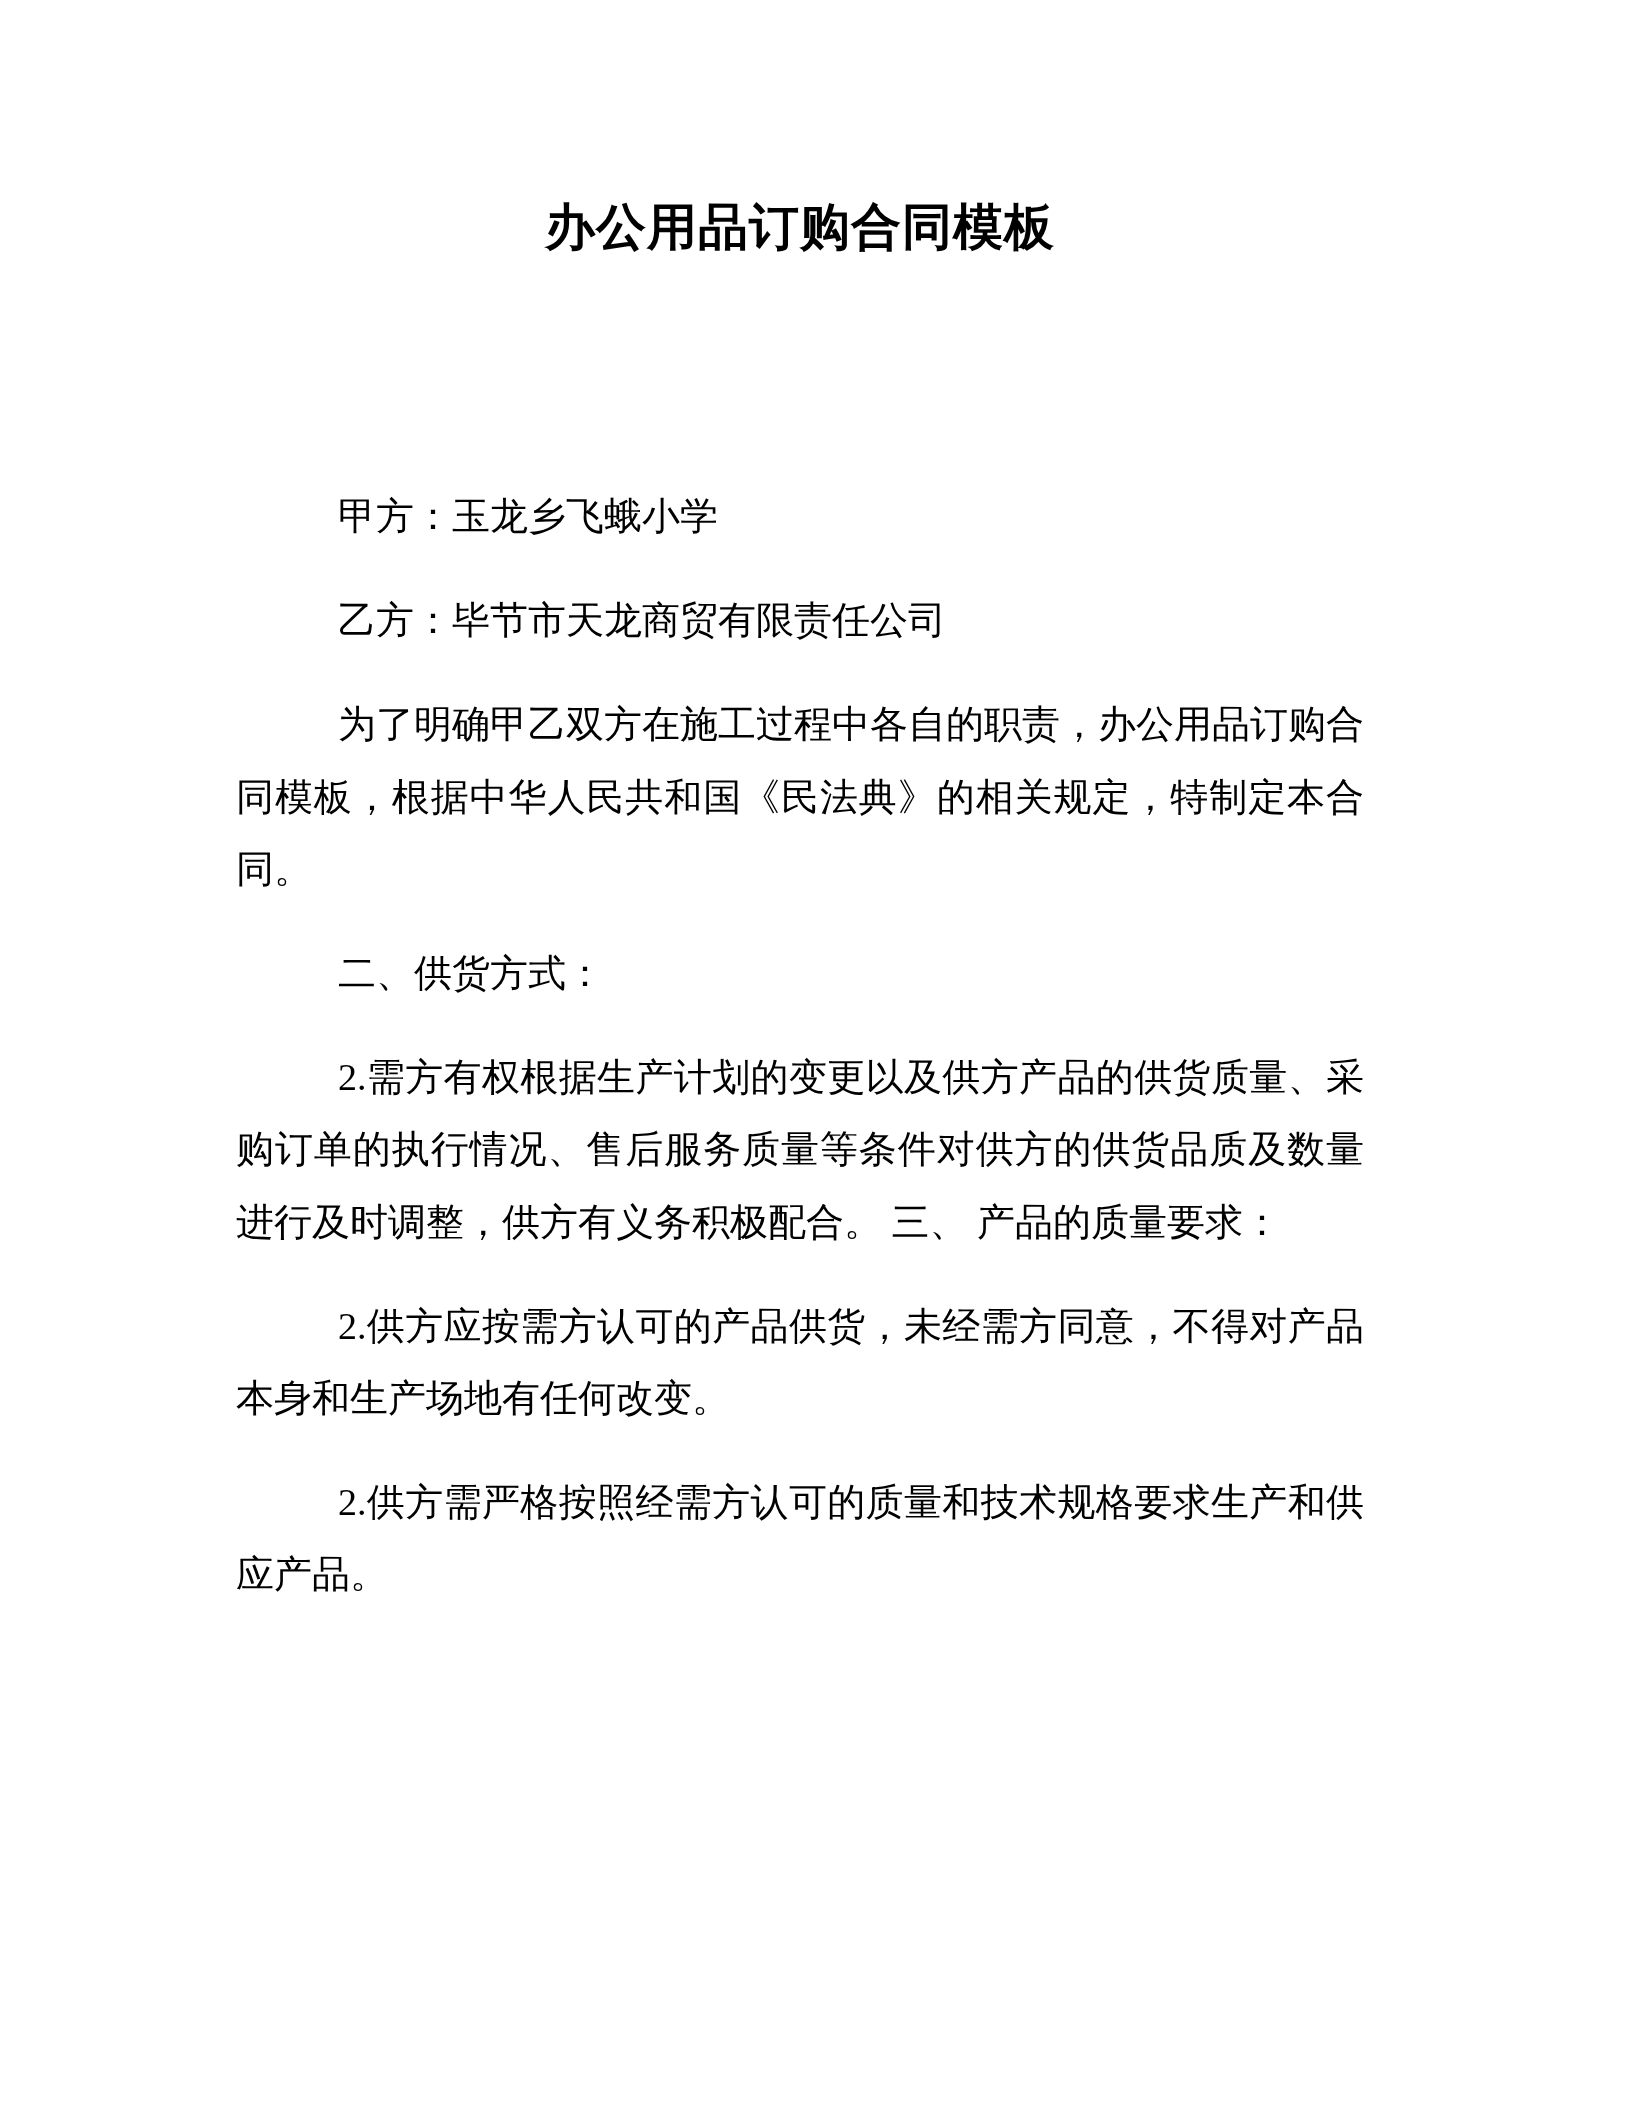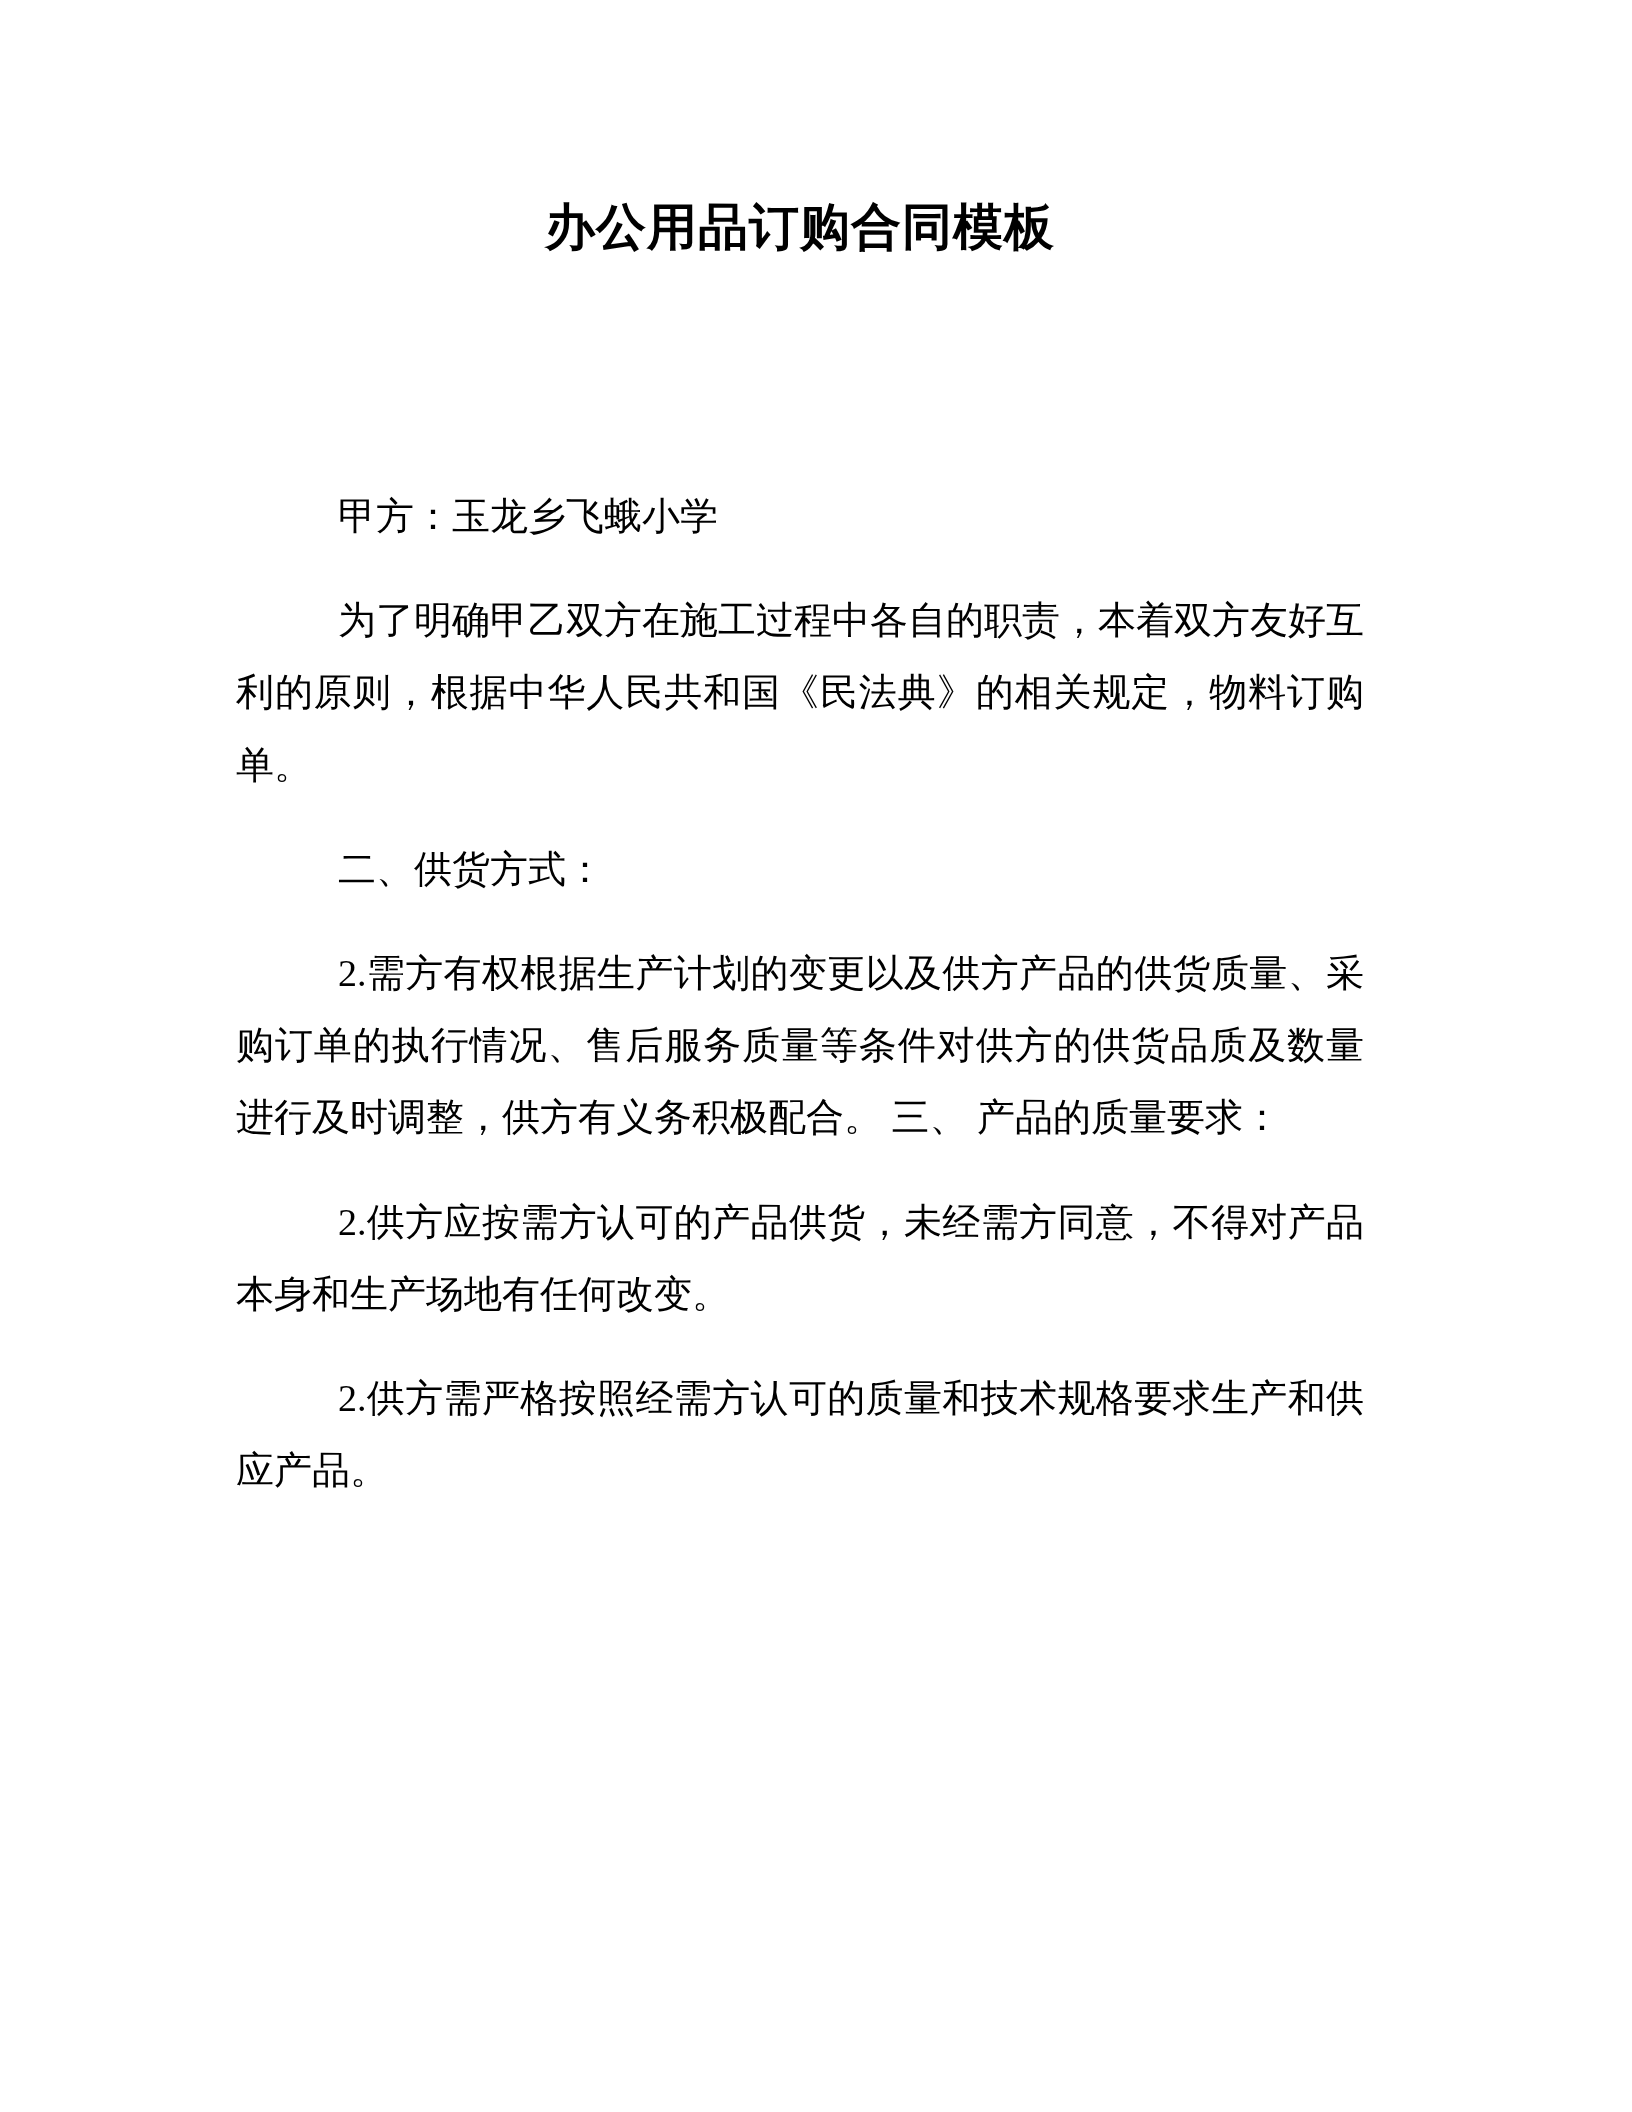--- a/index.html
+++ b/index.html
@@ -42,22 +42,23 @@
 </head>
 <body>
 
 <div class="page">
 
   <h1 class="doc-title">办公用品订购合同模板</h1>
 
   <div class="doc-body">
     <p>甲方：玉龙乡飞蛾小学</p>
 
+    <p>乙方：毕节市天龙商贸有限责任公司</p>
 
-    <p>为了明确甲乙双方在施工过程中各自的职责，本着双方友好互利的原则，根据中华人民共和国《民法典》的相关规定，物料订购单。</p>
+    <p>为了明确甲乙双方在施工过程中各自的职责，办公用品订购合同模板，根据中华人民共和国《民法典》的相关规定，特制定本合同。</p>
 
     <p>二、供货方式：</p>
 
 
     <p>2.需方有权根据生产计划的变更以及供方产品的供货质量、采购订单的执行情况、售后服务质量等条件对供方的供货品质及数量进行及时调整，供方有义务积极配合。 三、 产品的质量要求：</p>
 
     <p>2.供方应按需方认可的产品供货，未经需方同意，不得对产品本身和生产场地有任何改变。</p>
 
     <p>2.供方需严格按照经需方认可的质量和技术规格要求生产和供应产品。</p>
   </div>

